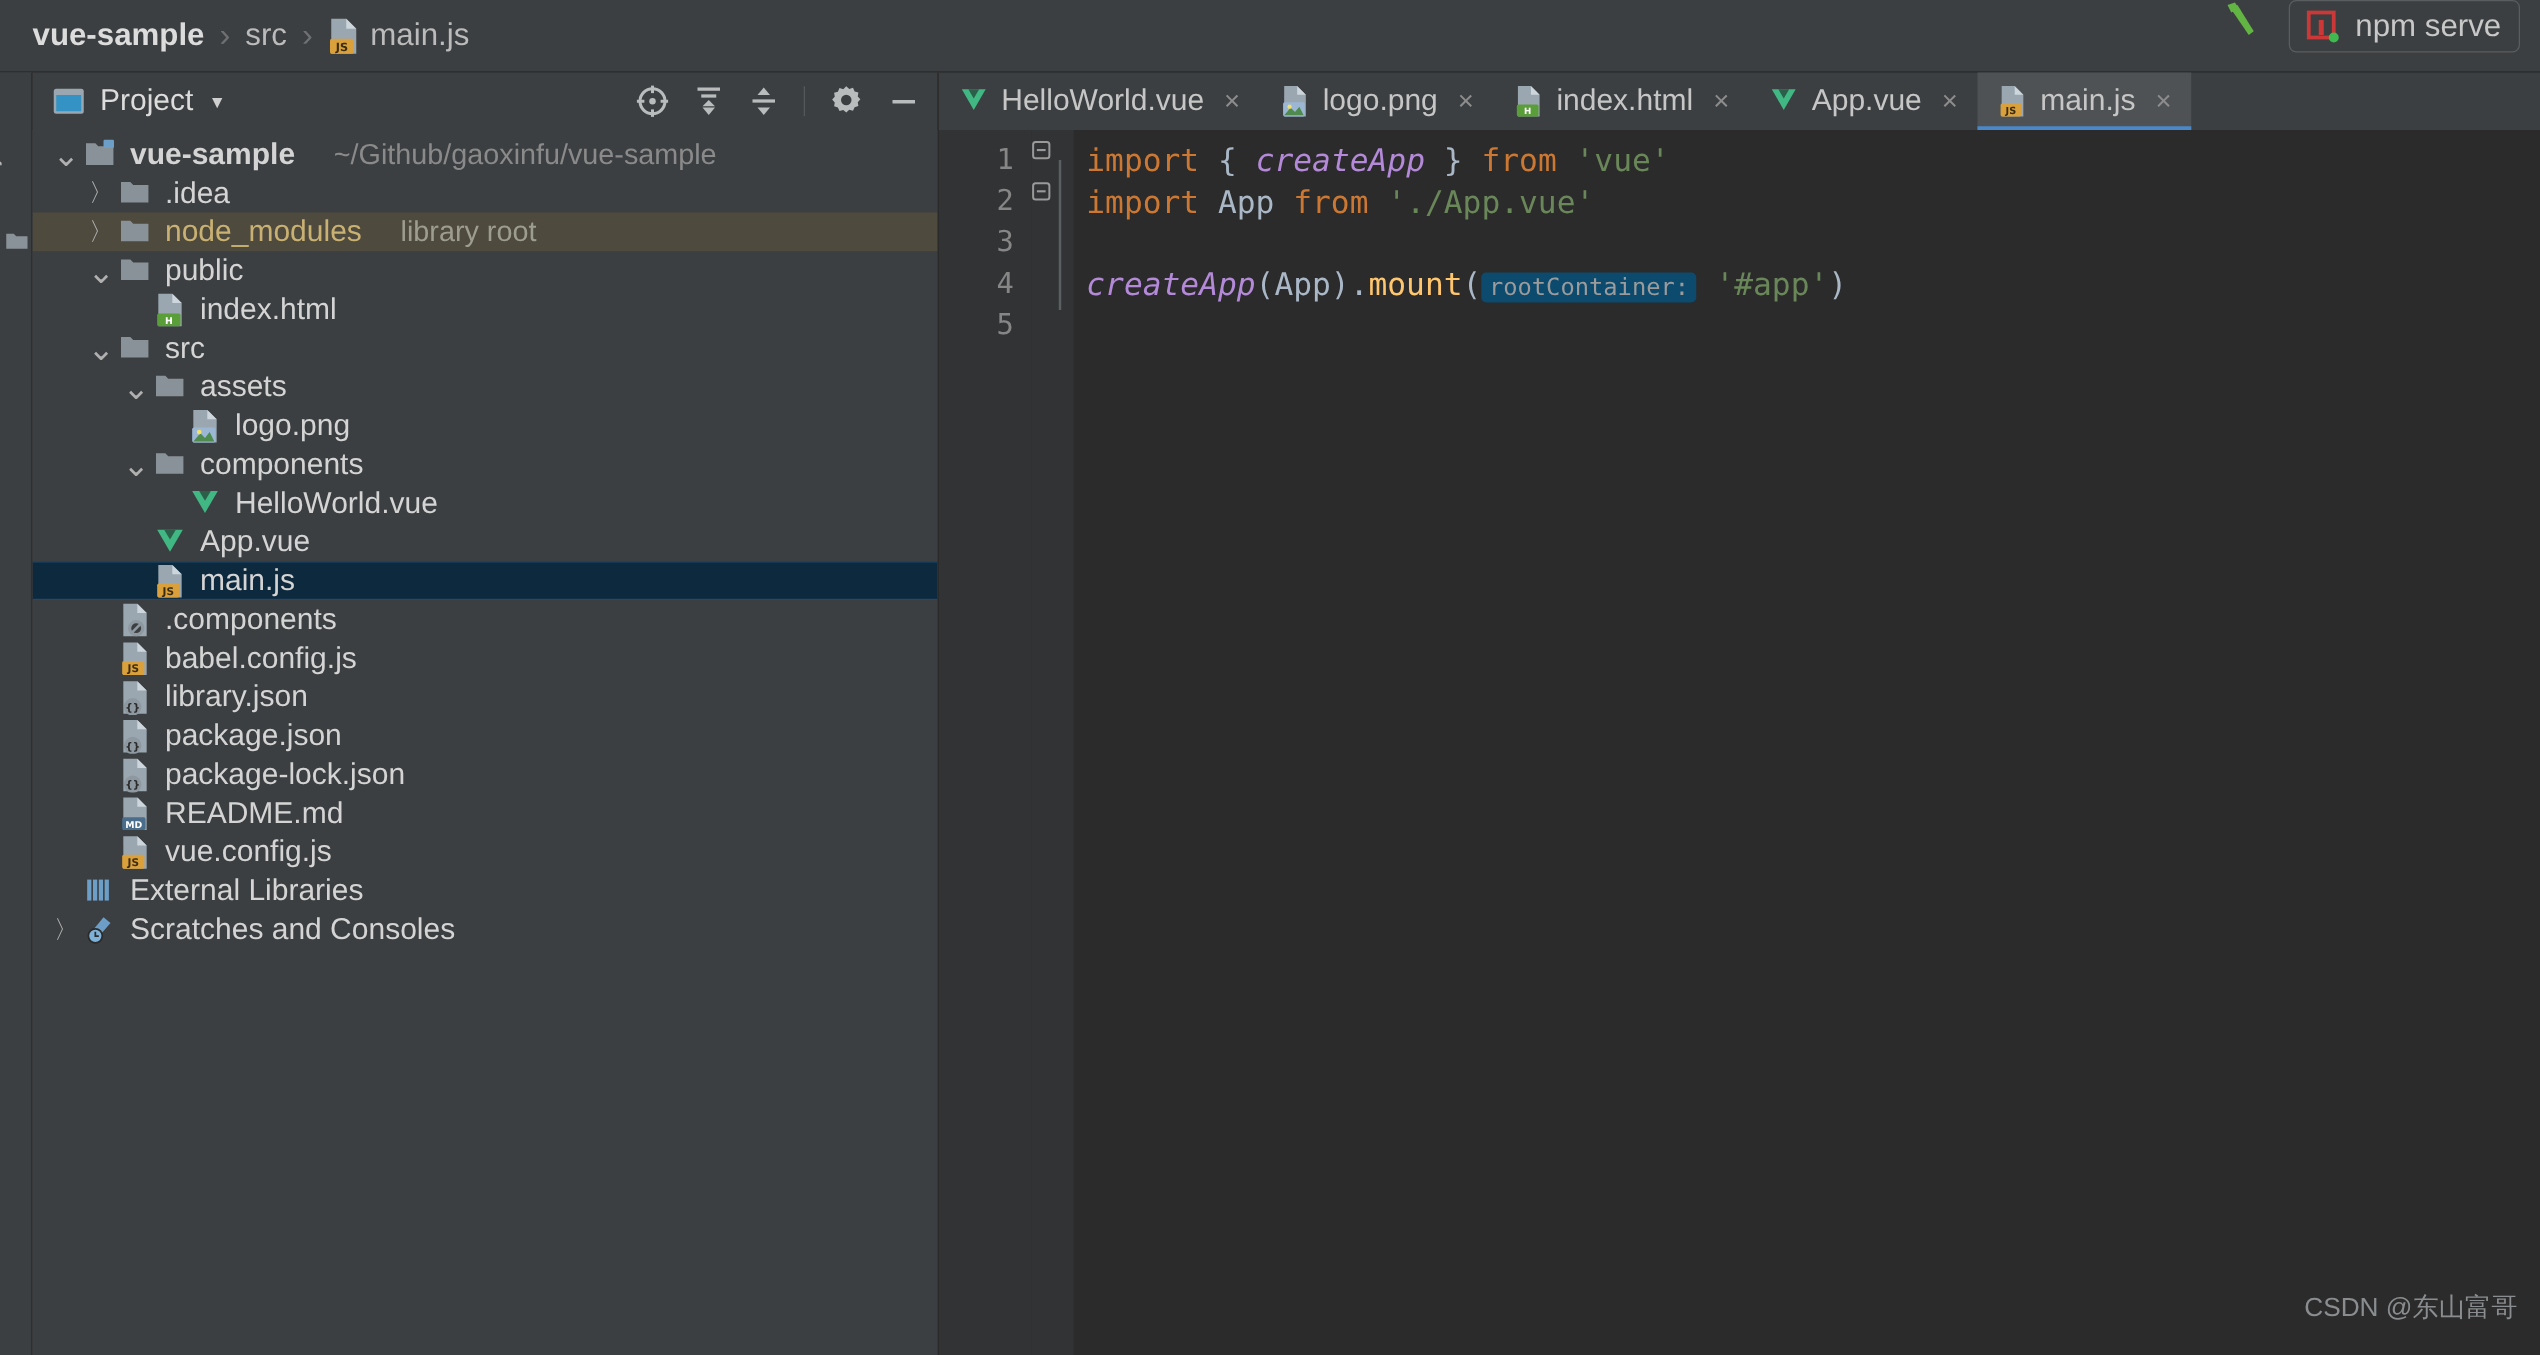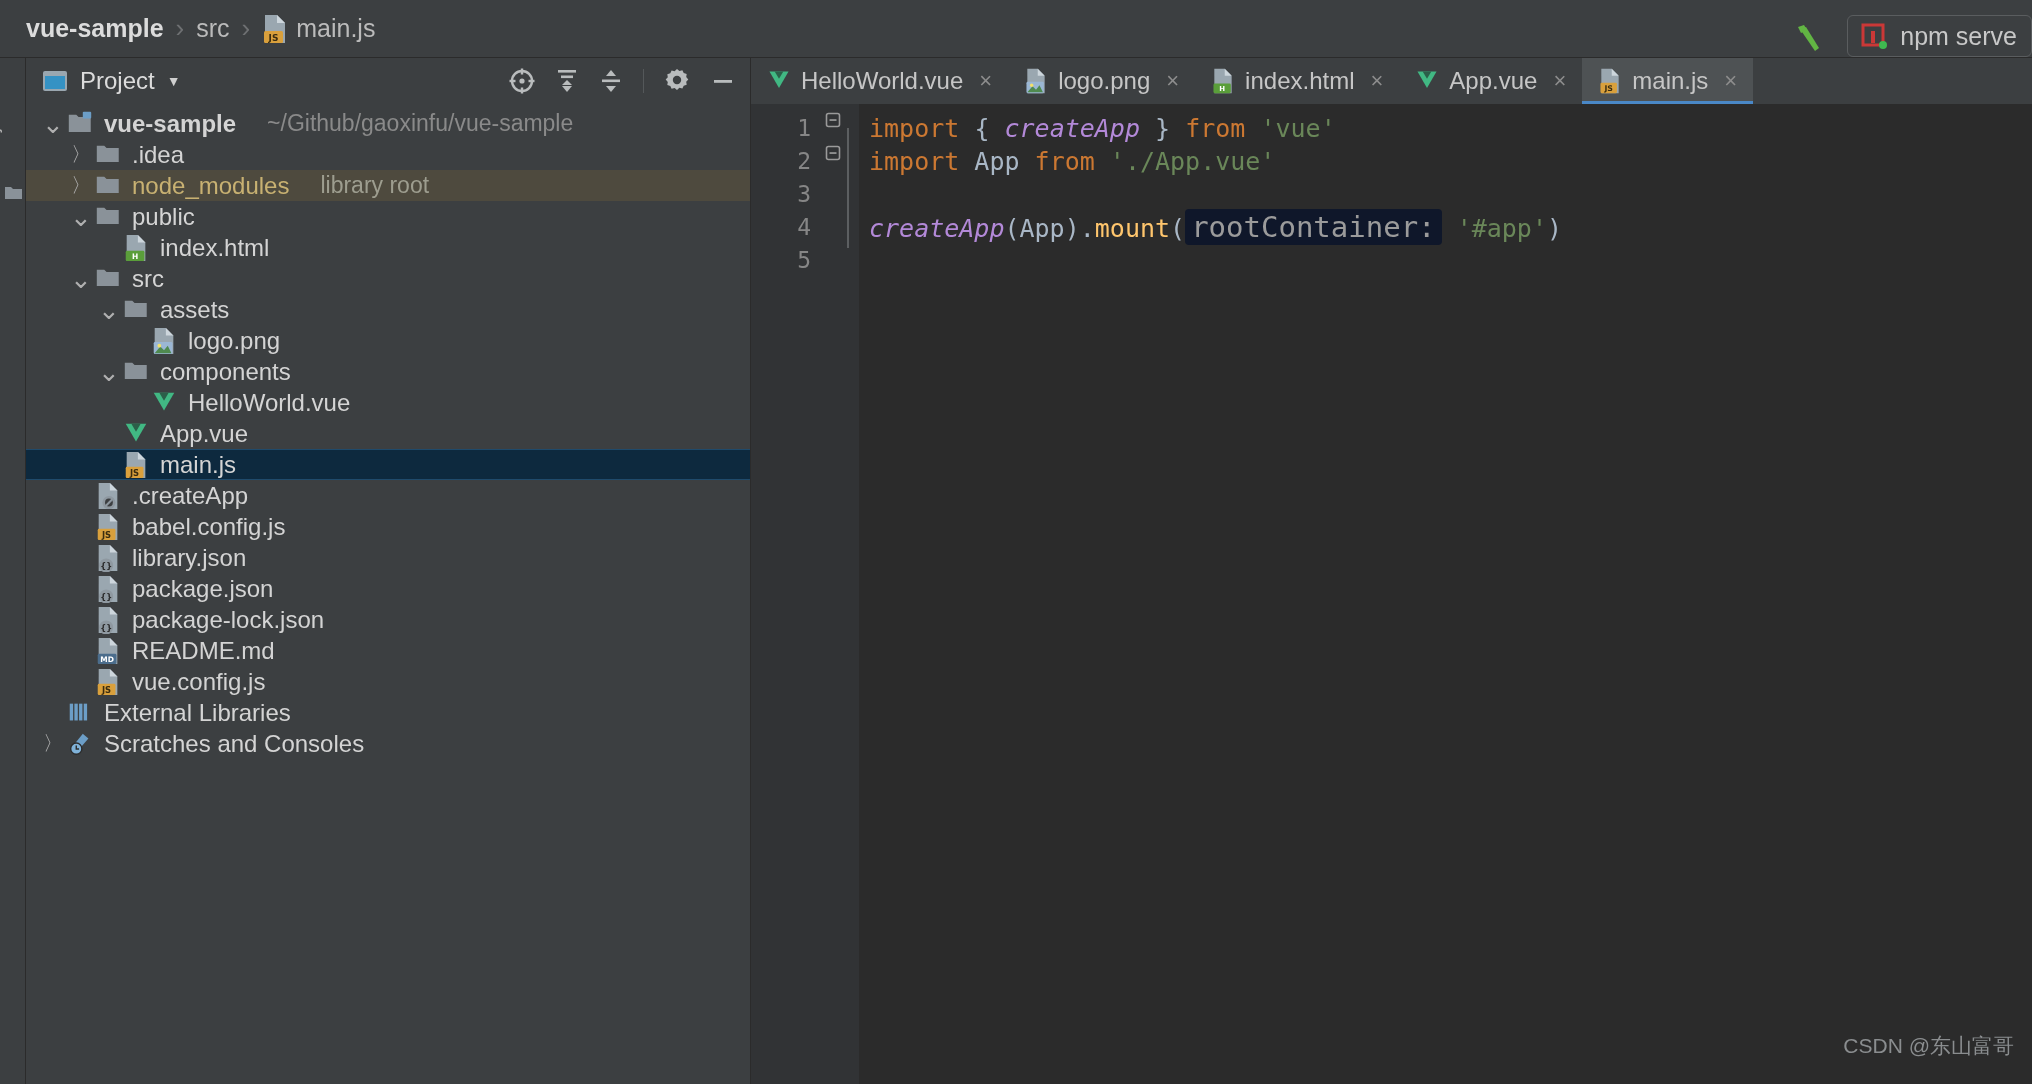--- a/index.html
+++ b/index.html
@@ -19,22 +19,22 @@
     display: flex; align-items: center;
     position: relative;
   }
   .crumbs { display: flex; align-items: center; padding-left: 26px; gap: 10px; }
   .crumb { font-size: 25px; color: #bbbbbb; white-space: nowrap; }
   .crumb.root { font-weight: bold; color: #dcdcdc; }
   .crumb-sep { font-size: 26px; color: #6e7072; padding: 0 2px; }
   .crumb-with-icon { display: flex; align-items: center; gap: 8px; }
 
   .topbar-right {
-    margin-left: auto; display: flex; align-items: flex-end; gap: 21px;
-    padding-right: 0px; height: 100%;
+    margin-left: auto; display: flex; align-items: flex-start; gap: 21px;
+    padding-right: 16px; height: 100%;
   }
   .hammer { width: 34px; height: 34px; position: relative; }
   .runcfg {
     display: flex; align-items: center; gap: 12px;
     border: 1px solid #5a5d5f; border-radius: 6px;
     padding: 7px 14px 7px 12px; height: 42px;
     background: #3c3f41;
   }
   .runcfg-label { font-size: 25px; color: #c8c8c8; white-space: nowrap; }
 
@@ -111,22 +111,22 @@
     font-family: "DejaVu Sans Mono", monospace; font-size: 25px;
     color: #a9b7c6; white-space: pre; min-width:0; overflow:hidden;
   }
   .ln { height: 33px; line-height: 33px; }
   .kw { color: #cc7832; }
   .fn { color: #b389d8; font-style: italic; }
   .meth { color: #ffc66d; }
   .str { color: #6a8759; }
   .pl { color: #a9b7c6; }
   .hint {
-    background: #0f172a; color: #9b9b9b; border-radius: 4px;
-    padding: 1px 6px; font-size: 29px;
+    background: #0c4a6e; color: #9b9b9b; border-radius: 4px;
+    padding: 1px 6px; font-size: 19px;
   }
   .fold { color:#9a9a9a; font-family:"DejaVu Sans Mono", monospace; font-size:20px; }
 
   .watermark {
     position: absolute; right: 18px; bottom: 24px;
     font-size: 21px; color: #8a8d8f;
   }
   svg { display: block; }
 </style>
 </head>
@@ -392,21 +392,21 @@
               <span style="display: inline-flex; align-items: center;">
                 <svg width="26" height="28" viewBox="0 0 26 30">
                   <path d="M3 1 h12 l8 8 v20 h-20 z" fill="#9aa7b0"></path>
                   <path d="M15 1 l8 8 h-8 z" fill="#cdd6dc"></path>
                   <circle cx="14" cy="22" r="7" fill="#8e98a0"></circle>
                   <circle cx="14" cy="22" r="4.2" fill="#3c3f41"></circle>
                   <rect x="9" y="21" width="10" height="2.2" transform="rotate(-45 14 22)" fill="#8e98a0"></rect>
                 </svg>
               </span>
             </span>
-            <span class="nm">.createApp</span>
+            <span class="nm">.components</span>
           </div>
           <div class="row" style="padding-left: 42px;">
             <span class="arrow"></span>
             <span class="ico">
               <span style="display: inline-flex; align-items: center;">
                 <svg width="26" height="28" viewBox="0 0 26 30">
                   <path d="M3 1 h12 l8 8 v20 h-20 z" fill="#9aa7b0"></path>
                   <path d="M15 1 l8 8 h-8 z" fill="#cdd6dc"></path>
                   <rect x="2" y="17" width="19" height="12" rx="1.5" fill="#d9a03c"></rect>
                   <text x="11.5" y="26.5" font-size="9" font-family="DejaVu Sans, sans-serif" fill="#3a2c10" text-anchor="middle" font-weight="bold">JS</text>

